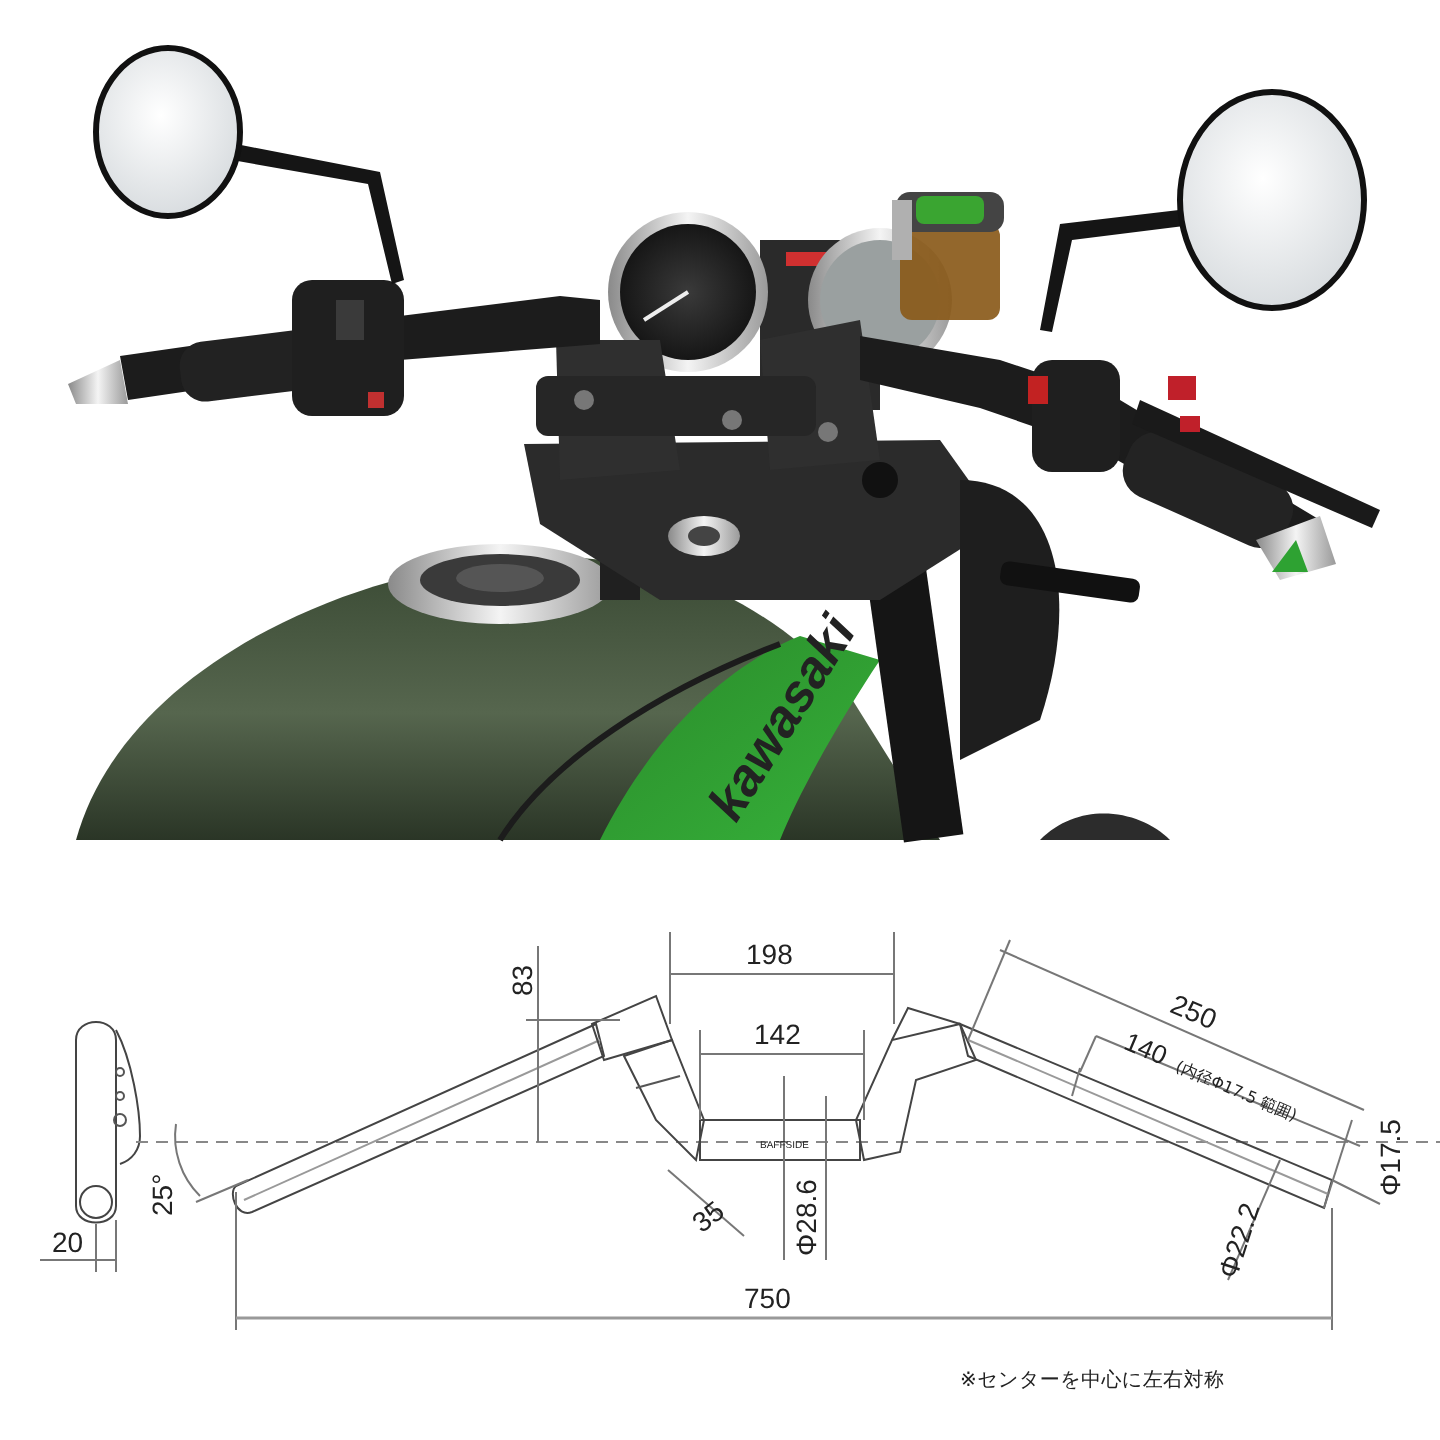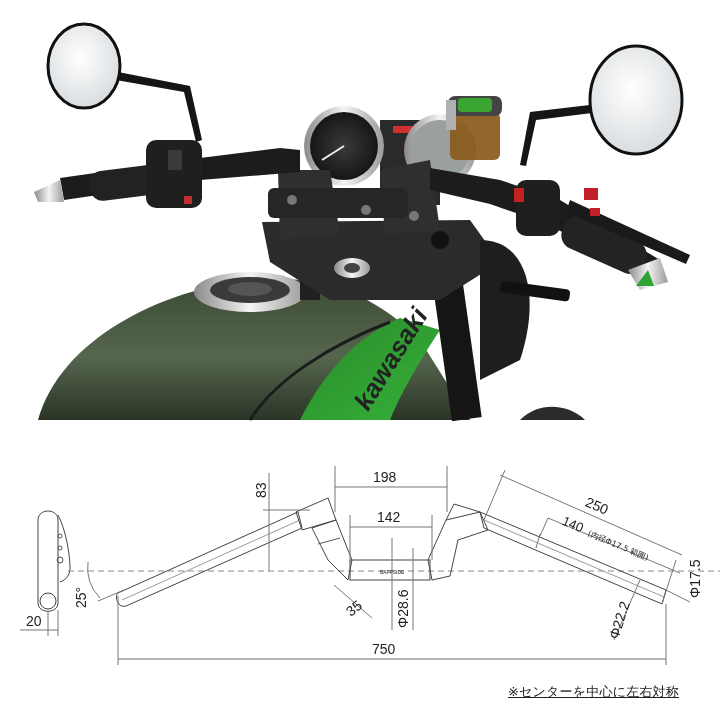--- a/index.html
+++ b/index.html
@@ -1,20 +1,20 @@
 <!DOCTYPE html>
 <html><head>
 <meta charset="utf-8">
 <style>
   html, body { margin: 0; padding: 0; background: #ffffff; }
   body { width: 720px; height: 720px; position: relative; overflow: hidden; font-family: "Liberation Sans", sans-serif; }
   .photo { position: absolute; left: 0; top: 0; width: 720px; height: 430px; }
   .drawing { position: absolute; left: 0; top: 430px; width: 720px; height: 290px; }
   svg text { font-family: "Liberation Sans", sans-serif; fill: #222; }
-  .note { position: absolute; left: 508px; top: 683px; font-size: 13px; color: #222; font-family: "DejaVu Sans", sans-serif; letter-spacing: 0.2px; text-decoration: underline; }
+  .note { position: absolute; left: 480px; top: 683px; font-size: 10px; color: #222; font-family: "DejaVu Sans", sans-serif; letter-spacing: 0.2px; }
 </style>
 </head>
 <body>
 
 <div class="photo">
   <svg width="720" height="430" viewBox="0 0 720 430">
     <defs>
       <radialGradient id="mirrorG" cx="45%" cy="40%" r="60%">
         <stop offset="0%" stop-color="#ffffff"></stop>
         <stop offset="100%" stop-color="#d9dde0"></stop>

